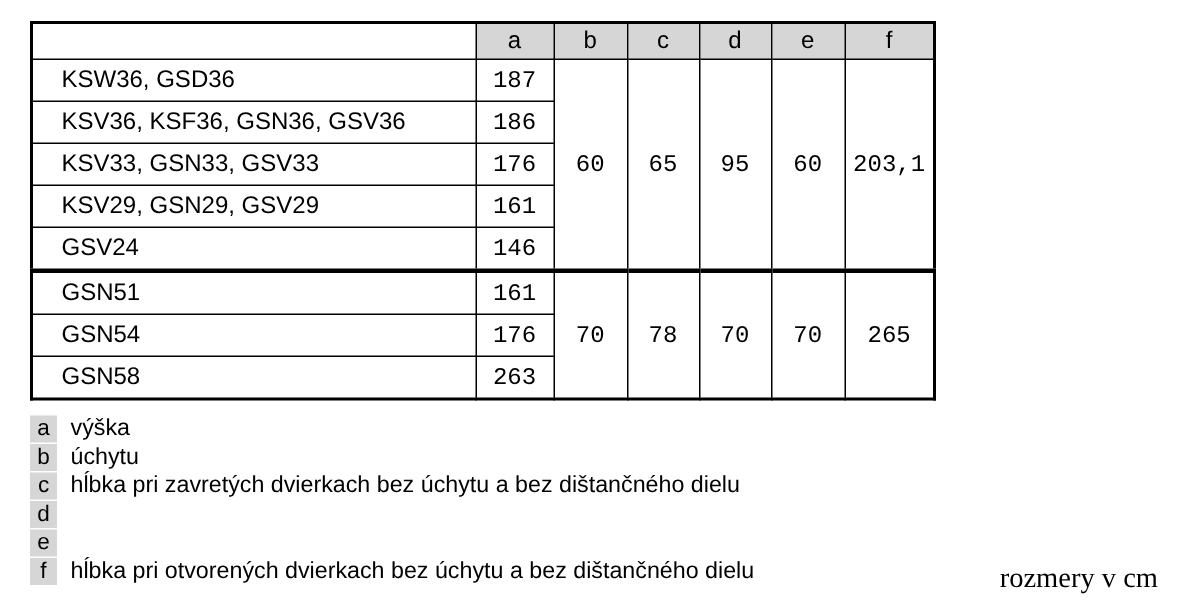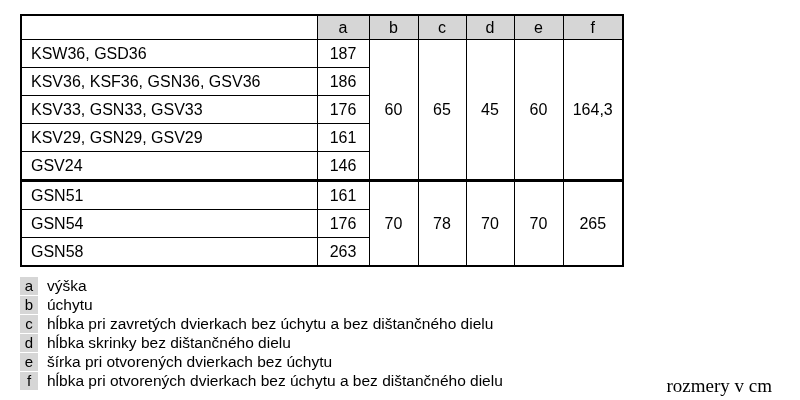--- a/index.html
+++ b/index.html
@@ -28,24 +28,24 @@
   }
   .dim-table th {
     background: var(--header-gray);
     font-weight: normal;
     height: 23px;
     text-align: center;
   }
   .dim-table td.corner { background: #ffffff; }
   .dim-table td.model {
     text-align: left;
-    padding-left: 9px;
+    padding-left: 19px;
     height: 27px;
   }
-  .dim-table td.num { text-align: center; }
+  .dim-table td.num { text-align: center; font-family: Liberation Mono, monospace; }
   .dim-table tr.divider > td { border-top: 3px solid var(--border-color); }
   .legend {
     position: absolute;
     left: 20px; top: 277px;
   }
   .legend-item {
     display: flex;
     align-items: center;
     height: 18px;
     margin-bottom: 1px;
@@ -92,23 +92,23 @@
       <th>c</th>
       <th>d</th>
       <th>e</th>
       <th>f</th>
     </tr>
     <tr>
       <td class="model">KSW36, GSD36</td>
       <td class="num">187</td>
       <td class="num" rowspan="5">60</td>
       <td class="num" rowspan="5">65</td>
-      <td class="num" rowspan="5">45</td>
+      <td class="num" rowspan="5">95</td>
       <td class="num" rowspan="5">60</td>
-      <td class="num" rowspan="5">164,3</td>
+      <td class="num" rowspan="5">203,1</td>
     </tr>
     <tr>
       <td class="model">KSV36, KSF36, GSN36, GSV36</td>
       <td class="num">186</td>
     </tr>
     <tr>
       <td class="model">KSV33, GSN33, GSV33</td>
       <td class="num">176</td>
     </tr>
     <tr>
@@ -147,25 +147,23 @@
   <div class="legend-item">
     <span class="legend-key">b</span>
     <span class="legend-label">úchytu</span>
   </div>
   <div class="legend-item">
     <span class="legend-key">c</span>
     <span class="legend-label">hĺbka pri zavretých dvierkach bez úchytu a bez dištančného dielu</span>
   </div>
   <div class="legend-item">
     <span class="legend-key">d</span>
-    <span class="legend-label">hĺbka skrinky bez dištančného dielu</span>
   </div>
   <div class="legend-item">
     <span class="legend-key">e</span>
-    <span class="legend-label">šírka pri otvorených dvierkach bez úchytu</span>
   </div>
   <div class="legend-item">
     <span class="legend-key">f</span>
     <span class="legend-label">hĺbka pri otvorených dvierkach bez úchytu a bez dištančného dielu</span>
   </div>
 </div>
 
 <div class="footnote">rozmery v cm</div>
 
 </body></html>

